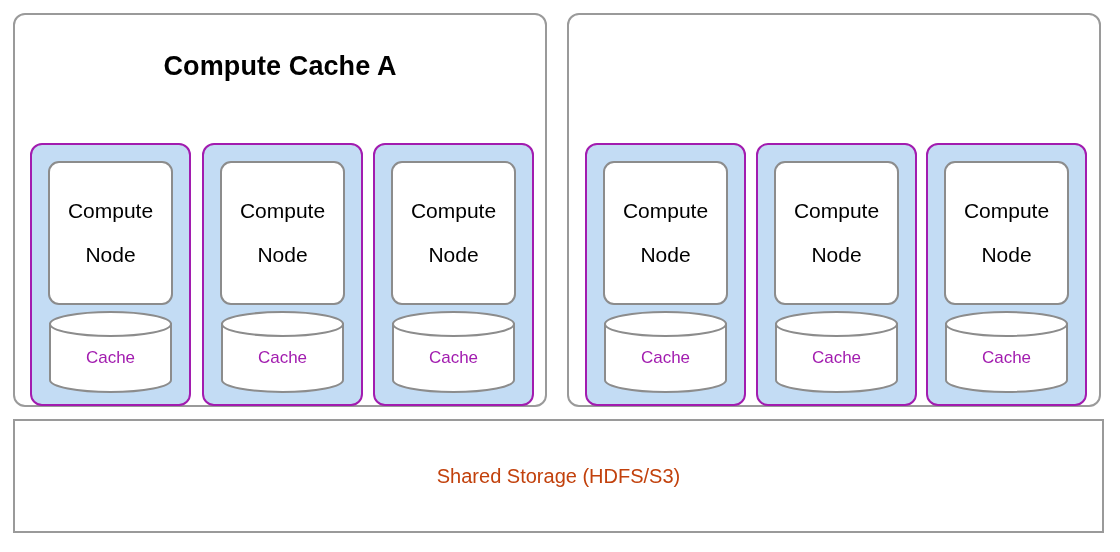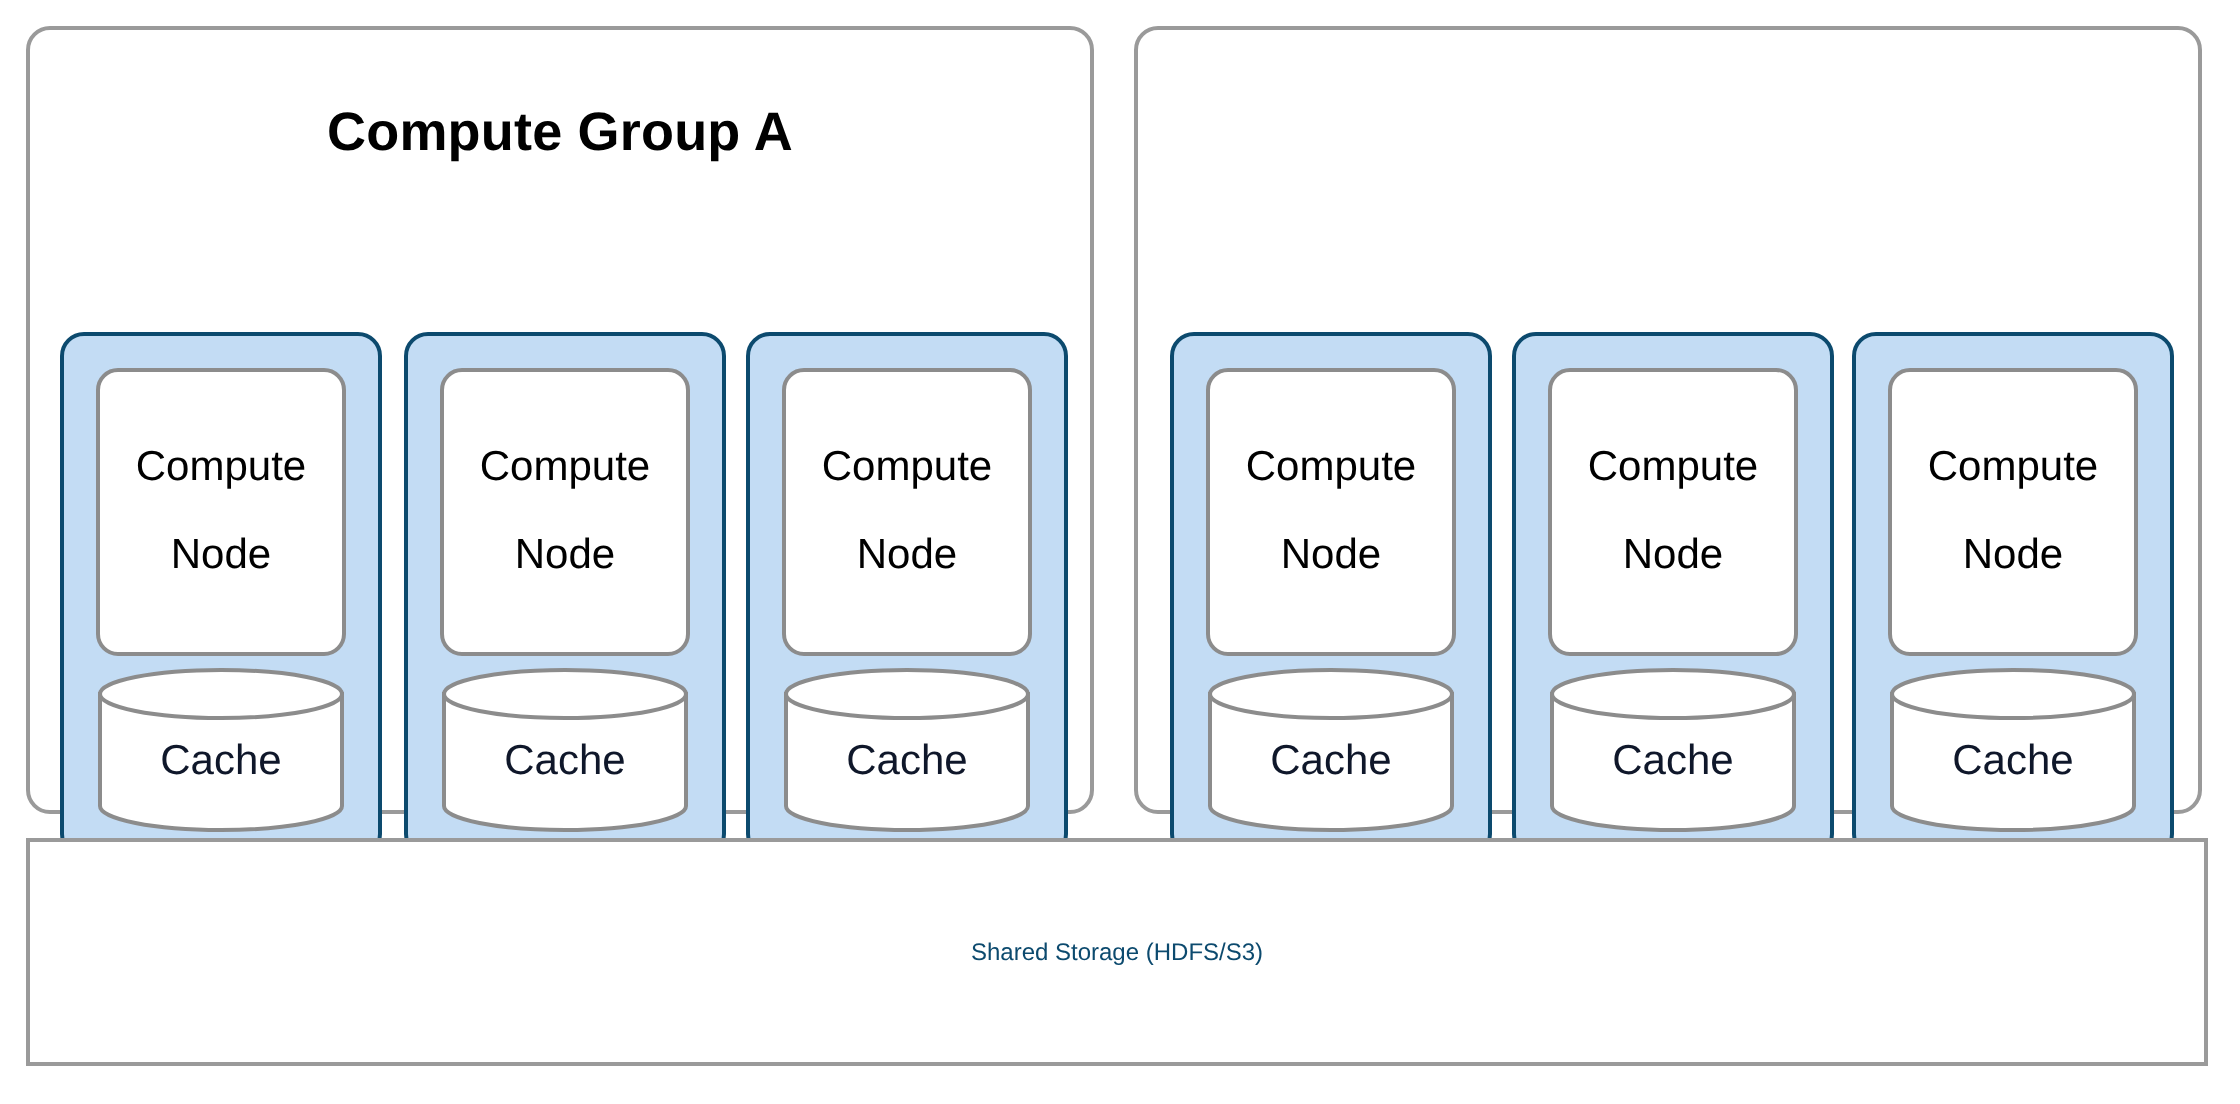--- a/index.html
+++ b/index.html
@@ -44,23 +44,22 @@
   }
 
   
   .node-card {
     position: absolute;
     box-sizing: border-box;
     width: 161px;
     height: 263px;
     top: 128px;
     background: #c3dcf4;
-    border: 2px solid #0c4a6e;
+    border: 2px solid #a21caf;
     border-radius: 12px;
-    margin-top: 23px;
   }
   #group-a .node-card.n0 { left: 15px;  }
   #group-a .node-card.n1 { left: 187px; }
   #group-a .node-card.n2 { left: 358px; }
   #group-b .node-card.n0 { left: 16px;  }
   #group-b .node-card.n1 { left: 187px; }
   #group-b .node-card.n2 { left: 357px; }
 
   
   .compute-node {
@@ -96,22 +95,22 @@
   .cache-cyl svg { display: block; width: 125px; height: 82px; }
   .cache-cyl .cyl-label {
     position: absolute;
     left: 0;
     right: 0;
     top: 0;
     height: 82px;
     display: flex;
     align-items: center;
     justify-content: center;
-    font-size: 21px;
-    color: #0f172a;
+    font-size: 17px;
+    color: #a21caf;
     padding-top: 12px;
     box-sizing: border-box;
     white-space: nowrap;
   }
 
   
   #shared-storage {
     position: absolute;
     box-sizing: border-box;
     left: 13px;
@@ -119,32 +118,32 @@
     width: 1091px;
     height: 114px;
     background: #ffffff;
     border: 2px solid #9a9a9a;
     border-radius: 0;
     display: flex;
     align-items: center;
     justify-content: center;
   }
   #shared-storage .storage-label {
-    font-size: 12px;
-    color: #0c4a6e;
+    font-size: 20px;
+    color: #c2410c;
     white-space: nowrap;
   }
 </style>
 </head>
 <body>
 
 <div id="canvas">
 
   <div class="group-box" id="group-a">
-    <div class="group-title">Compute Group A</div>
+    <div class="group-title">Compute Cache A</div>
 
     <div class="node-card n0">
       <div class="compute-node">
         <div class="line">Compute</div>
         <div class="line">Node</div>
       </div>
       <div class="cache-cyl">
         <svg viewBox="0 0 125 82" xmlns="http://www.w3.org/2000/svg">
           <path d="M2,13 L2,69 A60.5,12 0 0 0 123,69 L123,13 Z" fill="#ffffff" stroke="#8c8c8c" stroke-width="2"></path>
           <ellipse cx="62.5" cy="13" rx="60.5" ry="12" fill="#ffffff" stroke="#8c8c8c" stroke-width="2"></ellipse>

